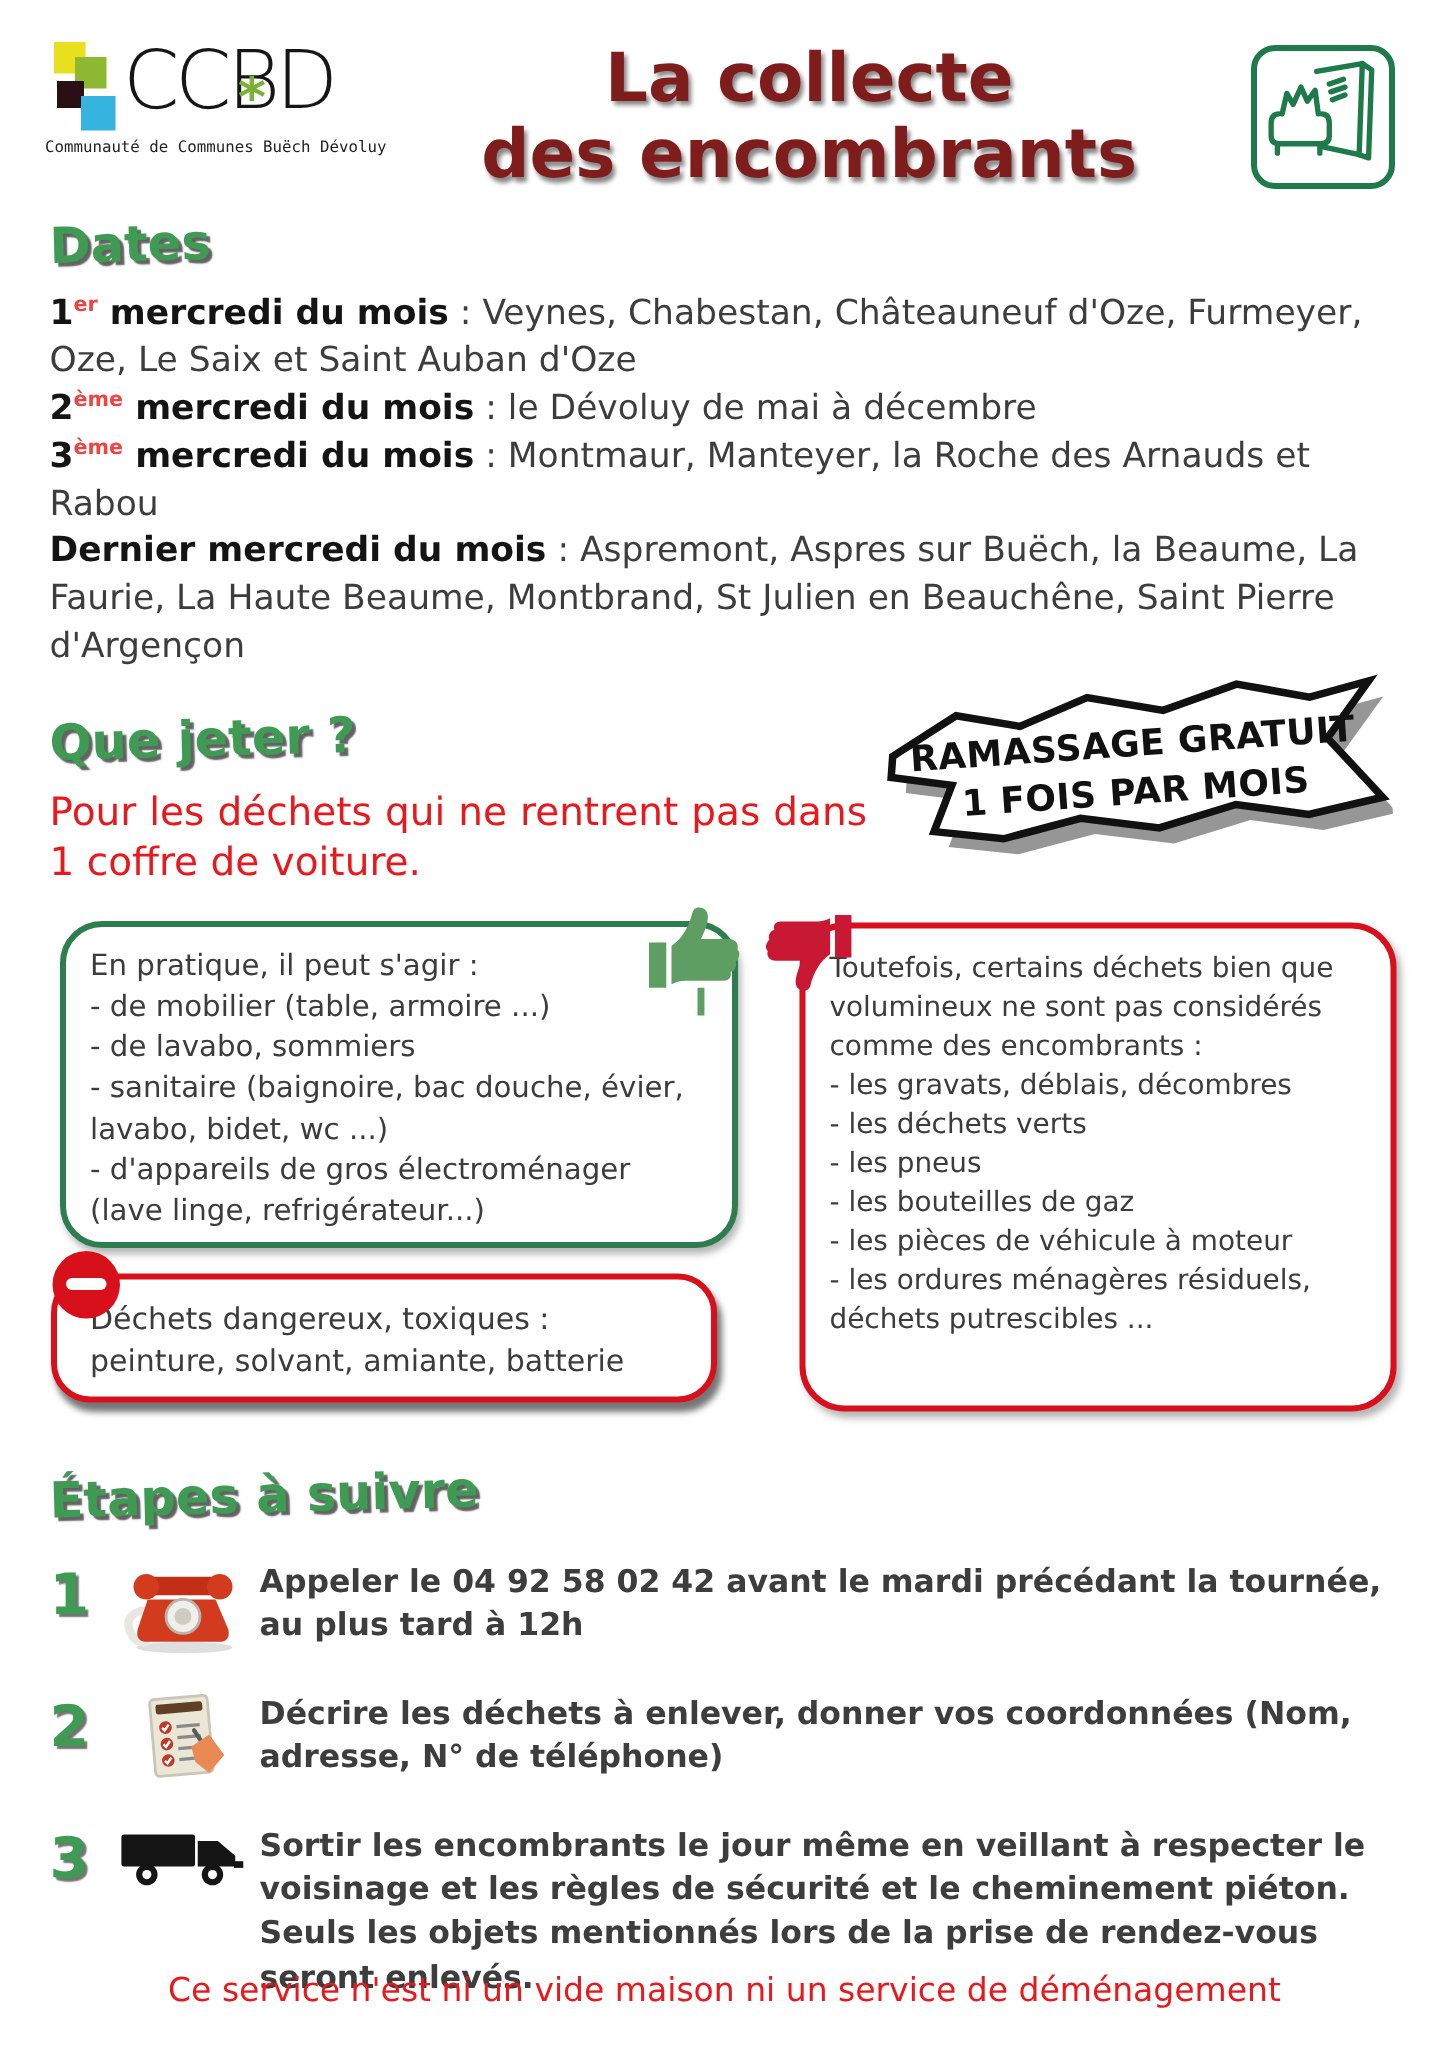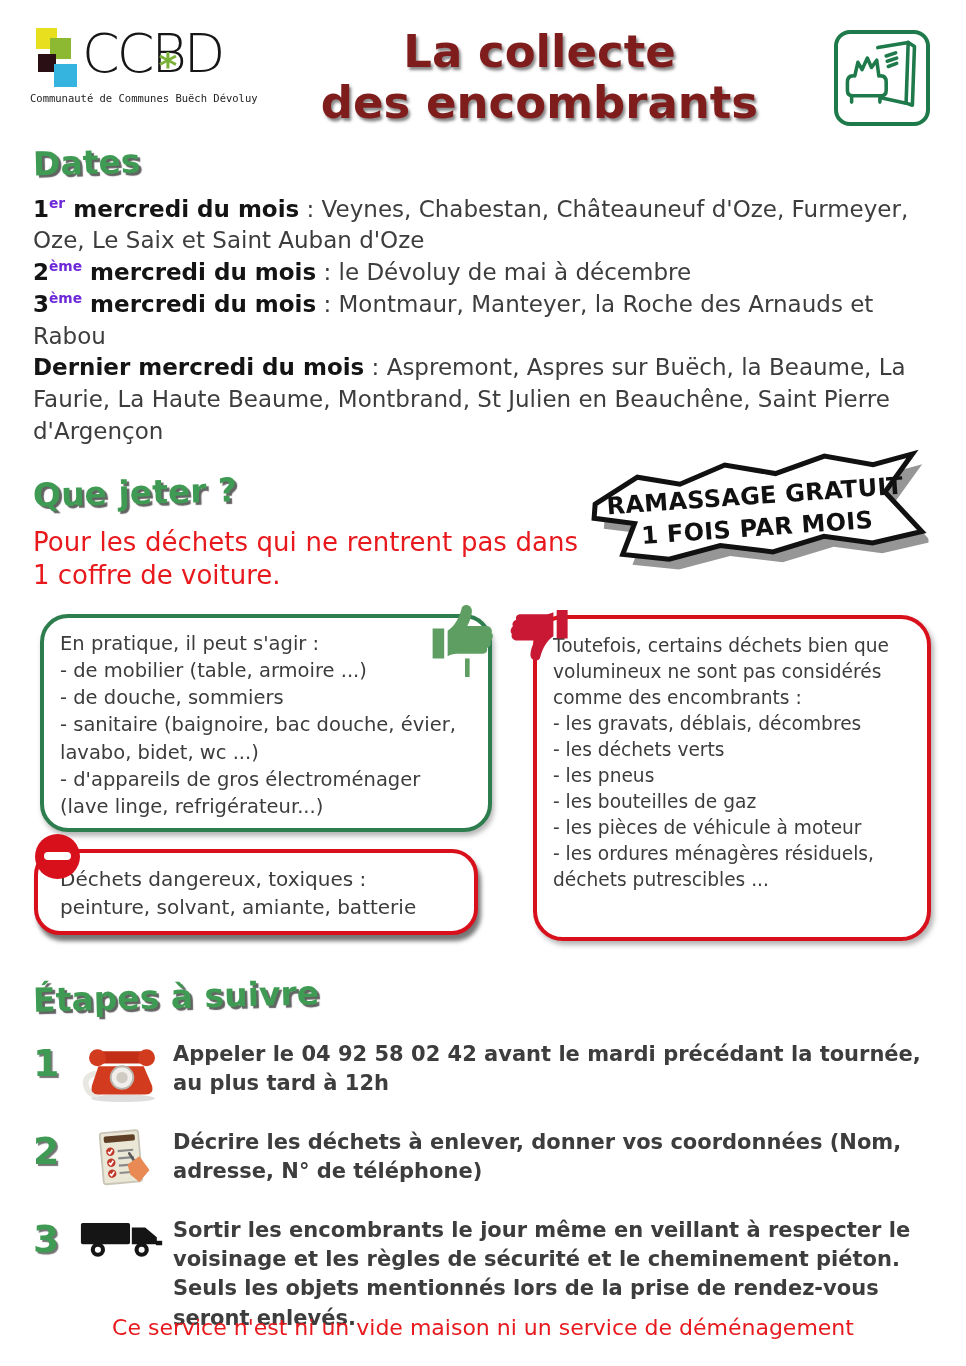--- a/index.html
+++ b/index.html
@@ -27,21 +27,21 @@
   
   .green-heading{display:inline-block;font-size:33px;font-weight:800;color:#3f9b53;
                  text-shadow:2.5px 2.5px 1px rgba(70,70,70,.85);transform:rotate(-1.5deg);margin:0;}
 
   .section{padding:0 33px;}
 
   
   .dates{margin-top:14px;}
   .dates-text{margin-top:12px;font-size:23px;line-height:1.38;color:#3d3d3d;}
   .date-entry b{color:#141414;font-weight:700;}
-  .date-entry sup{font-size:60%;font-weight:700;color:#6d28d9;}
+  .date-entry sup{font-size:60%;font-weight:700;color:#ef4444;}
 
   
   .que-jeter{position:relative;margin-top:26px;}
   .intro-red{width:545px;margin-top:14px;font-size:26px;line-height:1.27;color:#e8191d;text-align:justify;}
   .badge{position:absolute;right:40px;top:-22px;width:340px;height:120px;transform:rotate(-4deg);}
   .badge svg{position:absolute;inset:0;}
   .badge-text{position:absolute;inset:0;display:flex;flex-direction:column;align-items:center;justify-content:center;
               gap:4px;padding-top:2px;font-weight:800;color:#111;font-size:24px;letter-spacing:.3px;white-space:nowrap;}
 
   
@@ -152,21 +152,21 @@
         <path fill="#c81834" d="M4 28 L14 28 L14 54 L4 54 Z
           M17 52 L17 30 C23 26 27 19 29 11 C30 6 38 7 38 13 C38 17 36 22 34 26 L50 26
           C54 26 56 29 55 32 C57 34 56 37 54 39 C55 41 54 44 51 45 C52 48 50 50 47 50
           L25 50 C22 50 19 51 17 52 Z"></path>
       </g>
     </svg>
 
     <div class="round-box accepted-box">
       <div>En pratique, il peut s'agir :</div>
       <div>- de mobilier (table, armoire ...)</div>
-      <div>- de douche, sommiers</div>
+      <div>- de lavabo, sommiers</div>
       <div>- sanitaire (baignoire, bac douche, évier, lavabo, bidet, wc ...)</div>
       <div>- d'appareils de gros électroménager (lave linge, refrigérateur...)</div>
     </div>
 
     <div class="round-box refused-box">
       <div>Toutefois, certains déchets bien que volumineux ne sont pas considérés comme des encombrants :</div>
       <div>- les gravats, déblais, décombres</div>
       <div>- les déchets verts</div>
       <div>- les pneus</div>
       <div>- les bouteilles de gaz</div>

